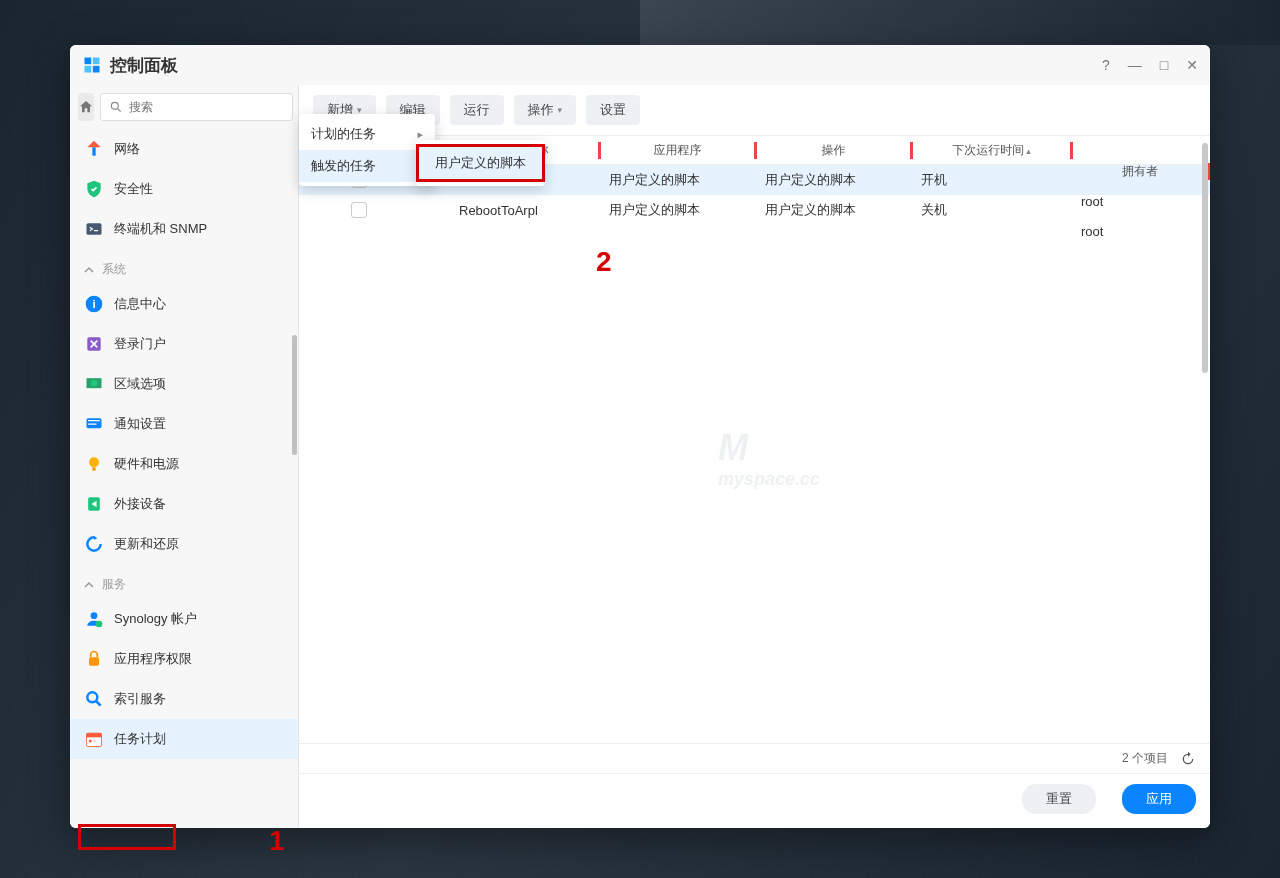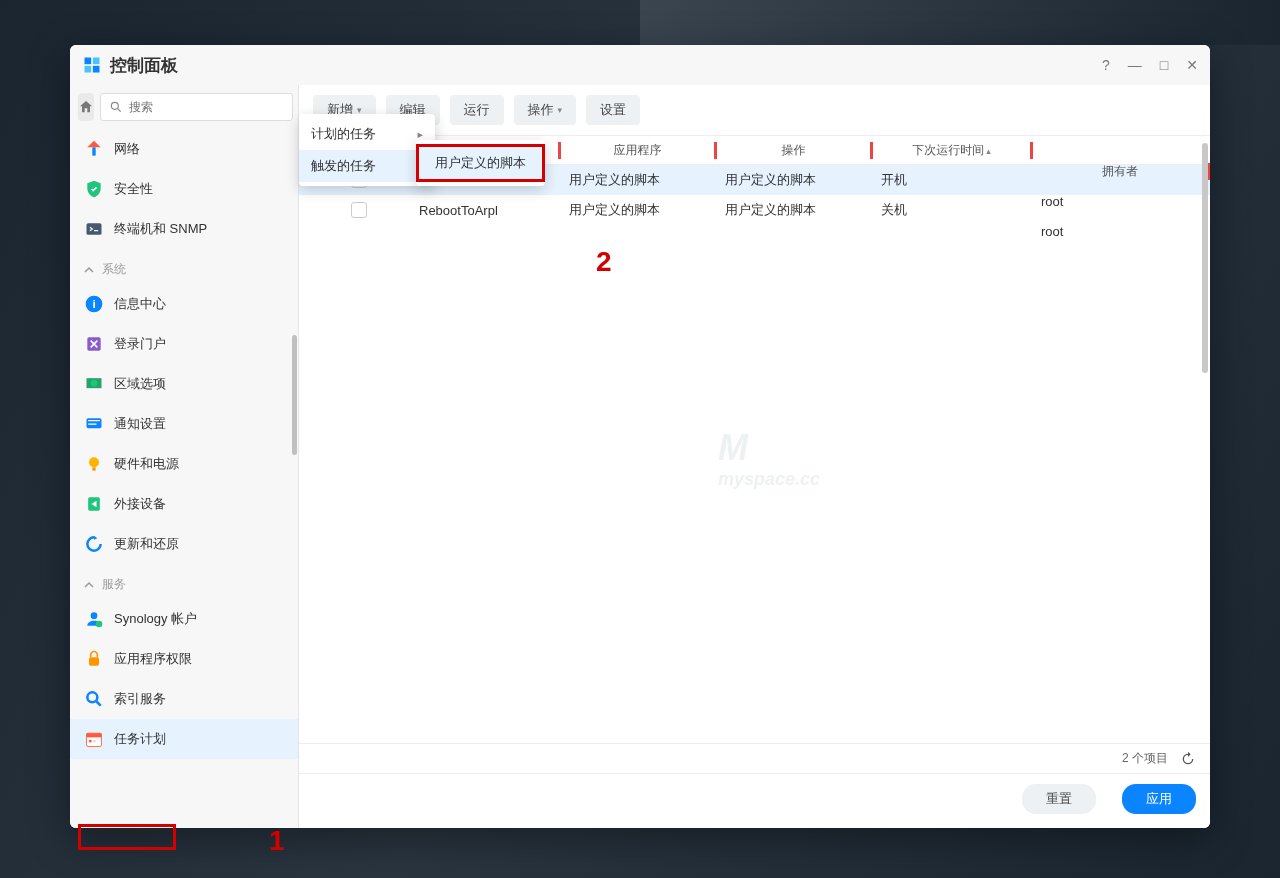--- a/index.html
+++ b/index.html
@@ -26,21 +26,21 @@
 .side-section svg { width: 10px; height: 10px; }
 .sidebar-scroll-thumb { position: absolute; right: 1px; top: 250px; width: 5px; height: 120px; background: #c0c0c0; border-radius: 3px; }
 .main { flex: 1; background: #fff; display: flex; flex-direction: column; position: relative; }
 .toolbar { display: flex; gap: 10px; padding: 10px 14px; }
 .tbtn { background: #edf1f4; border: none; border-radius: 4px; padding: 6px 14px; font-size: 13px; color: #444; cursor: default; display: flex; align-items: center; gap: 4px; }
 .tbtn .caret { font-size: 9px; color: #888; }
 .table-wrap { flex: 1; overflow: auto; position: relative; }
 .thead { display: flex; background: #fff; border-top: 1px solid #eee; border-bottom: 1px solid #eee; height: 30px; align-items: center; font-size: 12px; color: #555; }
 .th { padding: 0 8px; border-right: 3px solid #ef4444; text-align: center; }
 .col-check { width: 112px; }
-.col-name { width: 150px; }
+.col-name { width: 150px; margin-left: 40px; }
 .col-app { width: 156px; }
 .col-op { width: 156px; }
 .col-next { width: 160px; }
 .col-owner { flex: 1; margin-top: 42px; }
 .sort-caret { font-size: 9px; color: #888; margin-left: 2px; }
 .trow { display: flex; height: 30px; align-items: center; font-size: 13px; color: #333; }
 .trow.sel { background: #e6f3ff; }
 .td { padding: 0 8px; }
 .check { width: 16px; height: 16px; border: 1px solid #ccc; border-radius: 3px; margin-left: 44px; }
 .dropdown { position: absolute; left: 0; top: 29px; width: 136px; background: #fff; box-shadow: 0 4px 14px rgba(0,0,0,0.18); border-radius: 4px; z-index: 30; padding: 4px 0; }

